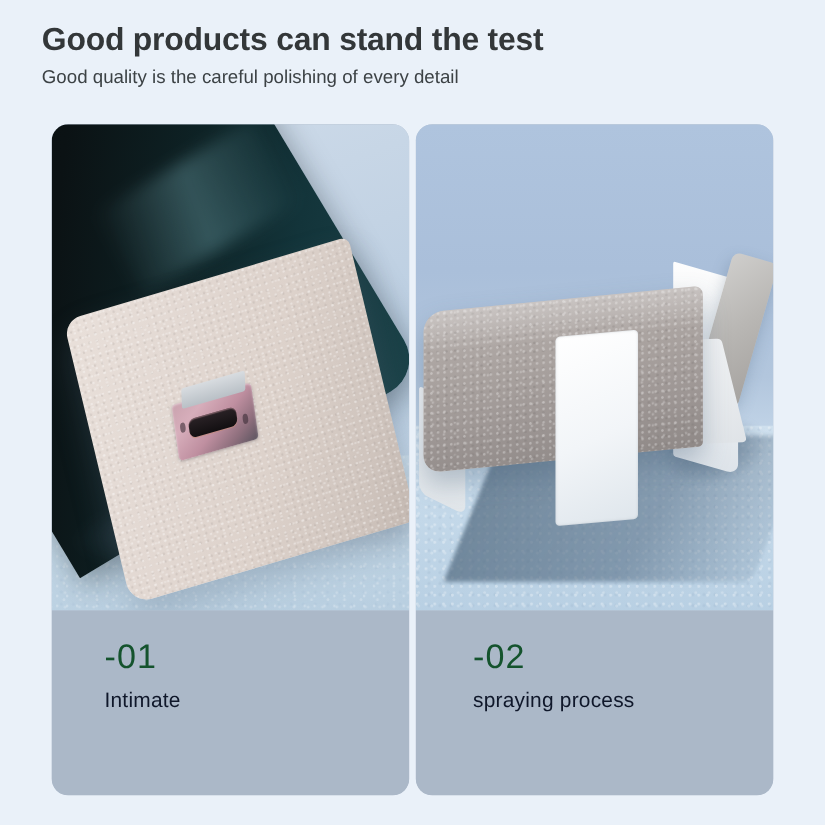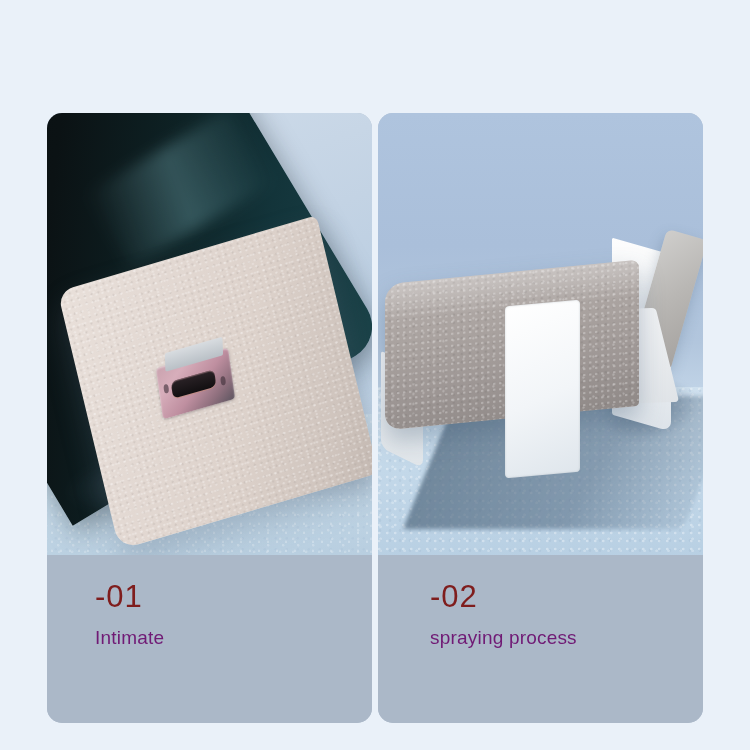--- a/index.html
+++ b/index.html
@@ -345,41 +345,45 @@
     bottom: 0;
     width: 100%;
     height: 168px;
     background: #abb8c8;
     box-sizing: border-box;
     padding: 26px 30px 0 48px;
   }
   .caption-number {
     font-size: 31px;
     font-weight: normal;
-    color: #7f1d1d;
+    color: #14532d;
     line-height: 1;
     letter-spacing: 1px;
   }
   .caption-lines {
     margin-top: 13px;
   }
   .caption-line {
     font-size: 19px;
-    color: #701a75;
+    color: #0f172a;
     line-height: 1.38;
     letter-spacing: .2px;
     white-space: nowrap;
   }
   .card-right .caption { padding-left: 52px; margin-top: 14px; }
 </style>
 </head>
 <body>
 
 <div class="page">
 
+  <div class="header">
+    <h1 class="header-title">Good products can stand the test</h1>
+    <p class="header-subtitle">Good quality is the careful polishing of every detail</p>
+  </div>
 
   <div class="cards">
 
     <div class="card card-left">
       <div class="photo">
         <div class="scene-left">
           <div class="l-desk">
             <div class="l-desk-tex"></div>
           </div>
           <div class="l-dark">

